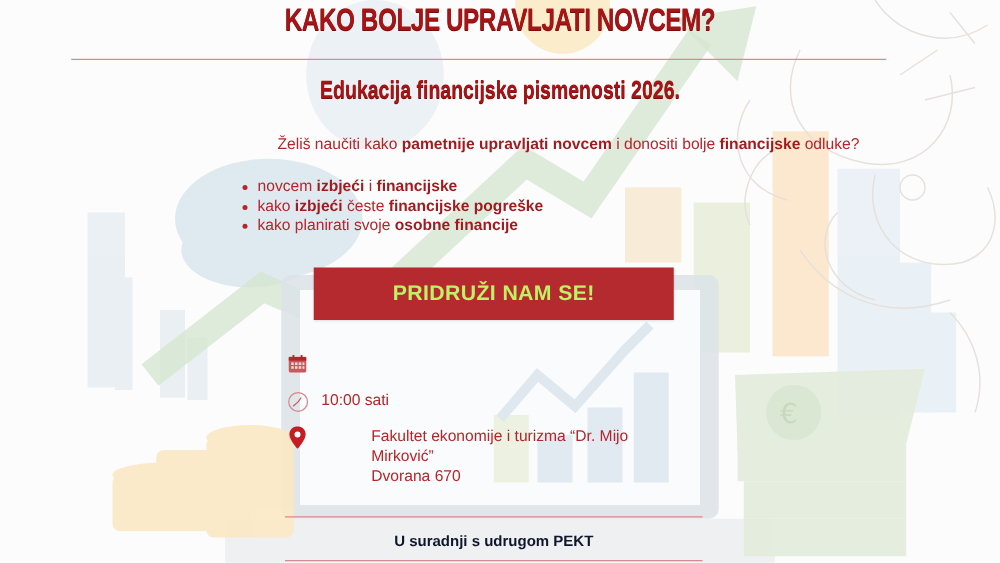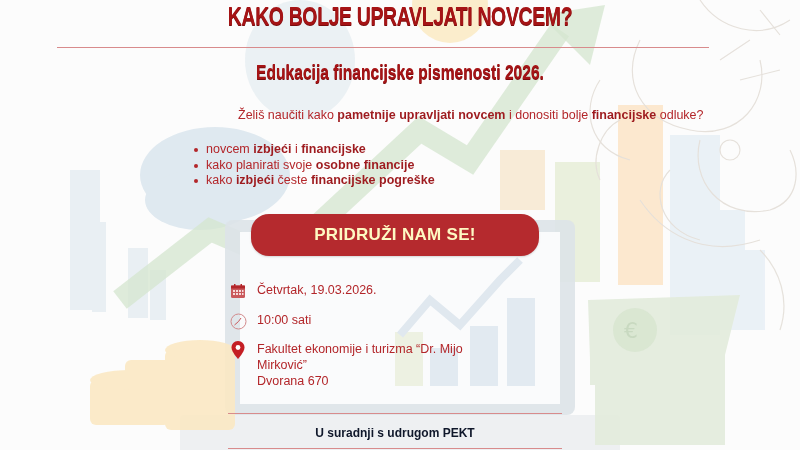--- a/index.html
+++ b/index.html
@@ -17,32 +17,32 @@
     line-height: 32px; text-shadow: 0 1px 0 #7a0b0d;
   }
   .rule { position: absolute; height: 1px; background: #d88b8c; }
   .subtitle {
     position: absolute; left: 0; right: 0; top: 59px;
     text-align: center; font-weight: bold; font-size: 20px;
     color: #a61416; transform: scaleX(0.78); transform-origin: center;
     line-height: 26px; text-shadow: 0 1px 0 #7a0b0d;
   }
   .intro {
-    position: absolute; left: 238px; top: 108px; font-size: 12.5px; color: #b3262a;
+    position: absolute; left: 222px; top: 108px; font-size: 12.5px; color: #b3262a;
     white-space: nowrap;
   }
   .intro b, .bullets b { color: #9e1b1f; }
   .bullets { position: absolute; left: 192px; top: 142px; list-style: none; font-size: 12.5px; line-height: 15.5px; }
   .bullets li { position: relative; padding-left: 14px; white-space: nowrap; color: #b3262a; }
   .bullets li::before { content: ""; position: absolute; left: 2px; top: 6px; width: 4px; height: 4px; border-radius: 50%; background: #b3262a; }
 
   .cta {
     position: absolute; left: 251px; top: 214px; width: 288px; height: 42px;
-    background: #b52a2e; border-radius: 18px; border: none;
-    color: #fef9c3; font-family: "Liberation Sans", sans-serif; font-weight: bold; font-size: 17px;
+    background: #b52a2e; border-radius: 0; border: none;
+    color: #bef264; font-family: "Liberation Sans", sans-serif; font-weight: bold; font-size: 17px;
     display: flex; align-items: center; justify-content: center; letter-spacing: 0.3px;
     box-shadow: 0 1px 2px rgba(0,0,0,0.15); cursor: pointer;
   }
 
   .info { position: absolute; left: 228px; display: flex; align-items: flex-start; font-size: 12.5px; color: #b3262a; }
   .info .ic { width: 20px; height: 18px; margin-right: 9px; flex-shrink: 0; display: flex; align-items: center; justify-content: center; }
   .info .txt { line-height: 16px; }
 
   .footer-rule1 { left: 228px; width: 334px; top: 413px; }
   .footer-rule2 { left: 228px; width: 334px; top: 448px; }
@@ -130,22 +130,22 @@
 </div>
 
 <h1 class="title">KAKO BOLJE UPRAVLJATI NOVCEM?</h1>
 <div class="rule" style="left:57px; width:652px; top:47px;"></div>
 <h2 class="subtitle">Edukacija financijske pismenosti 2026.</h2>
 
 <p class="intro"><span>Želiš naučiti kako </span><b>pametnije upravljati novcem</b><span> i donositi bolje </span><b>financijske</b><span> odluke?</span></p>
 
 <ul class="bullets">
   <li><span>novcem </span><b>izbjeći</b><span> i </span><b>financijske</b></li>
+  <li><span>kako </span><b>izbjeći</b><span> česte </span><b>financijske pogreške</b></li>
   <li><span>kako planirati svoje </span><b>osobne financije</b></li>
-  <li><span>kako </span><b>izbjeći</b><span> česte </span><b>financijske pogreške</b></li>
 </ul>
 
 <button class="cta">PRIDRUŽI NAM SE!</button>
 
 <div class="info" style="top:282px;">
   <span class="ic">
     <svg width="16" height="16" viewBox="0 0 16 16">
       <rect x="1" y="2.5" width="14" height="12.5" rx="1.5" fill="#c9595c"></rect>
       <rect x="1" y="2.5" width="14" height="3" fill="#b3262a"></rect>
       <g fill="#f6dada">
@@ -155,35 +155,34 @@
           <rect x="12" y="7" width="1.5" height="2"></rect>
         <rect x="3" y="10" width="2" height="2"></rect>
           <rect x="6" y="10" width="2" height="2"></rect>
           <rect x="9" y="10" width="2" height="2"></rect>
           <rect x="12" y="10" width="1.5" height="2"></rect>
       </g>
       <rect x="4" y="1" width="1.5" height="3" fill="#b3262a"></rect>
         <rect x="10.5" y="1" width="1.5" height="3" fill="#b3262a"></rect>
     </svg>
   </span>
-  <span class="txt">Četvrtak, 19.03.2026.</span>
 </div>
 
 <div class="info" style="top:312px;">
   <span class="ic">
     <svg width="17" height="17" viewBox="0 0 17 17">
       <circle cx="8.5" cy="8.5" r="7.5" fill="none" stroke="#d28a8c" stroke-width="1"></circle>
       <line x1="8.5" y1="8.5" x2="4.5" y2="12" stroke="#c9595c" stroke-width="1"></line>
       <line x1="8.5" y1="8.5" x2="11" y2="5" stroke="#c9595c" stroke-width="1"></line>
     </svg>
   </span>
   <span class="txt">10:00 sati</span>
 </div>
 
-<div class="info" style="top:341px;">
+<div class="info" style="top:341px;gap:40px;">
   <span class="ic">
     <svg width="14" height="18" viewBox="0 0 14 18">
       <path d="M7 0 C3 0 0.5 3 0.5 6.5 C0.5 11 7 18 7 18 C7 18 13.5 11 13.5 6.5 C13.5 3 11 0 7 0 Z" fill="#c41e24"></path>
       <circle cx="7" cy="6.5" r="2.4" fill="#fff"></circle>
     </svg>
   </span>
   <span class="txt">
     <span>Fakultet ekonomije i turizma “Dr. Mijo</span><br>
     <span>Mirković”</span><br>
     <span>Dvorana 670</span>

